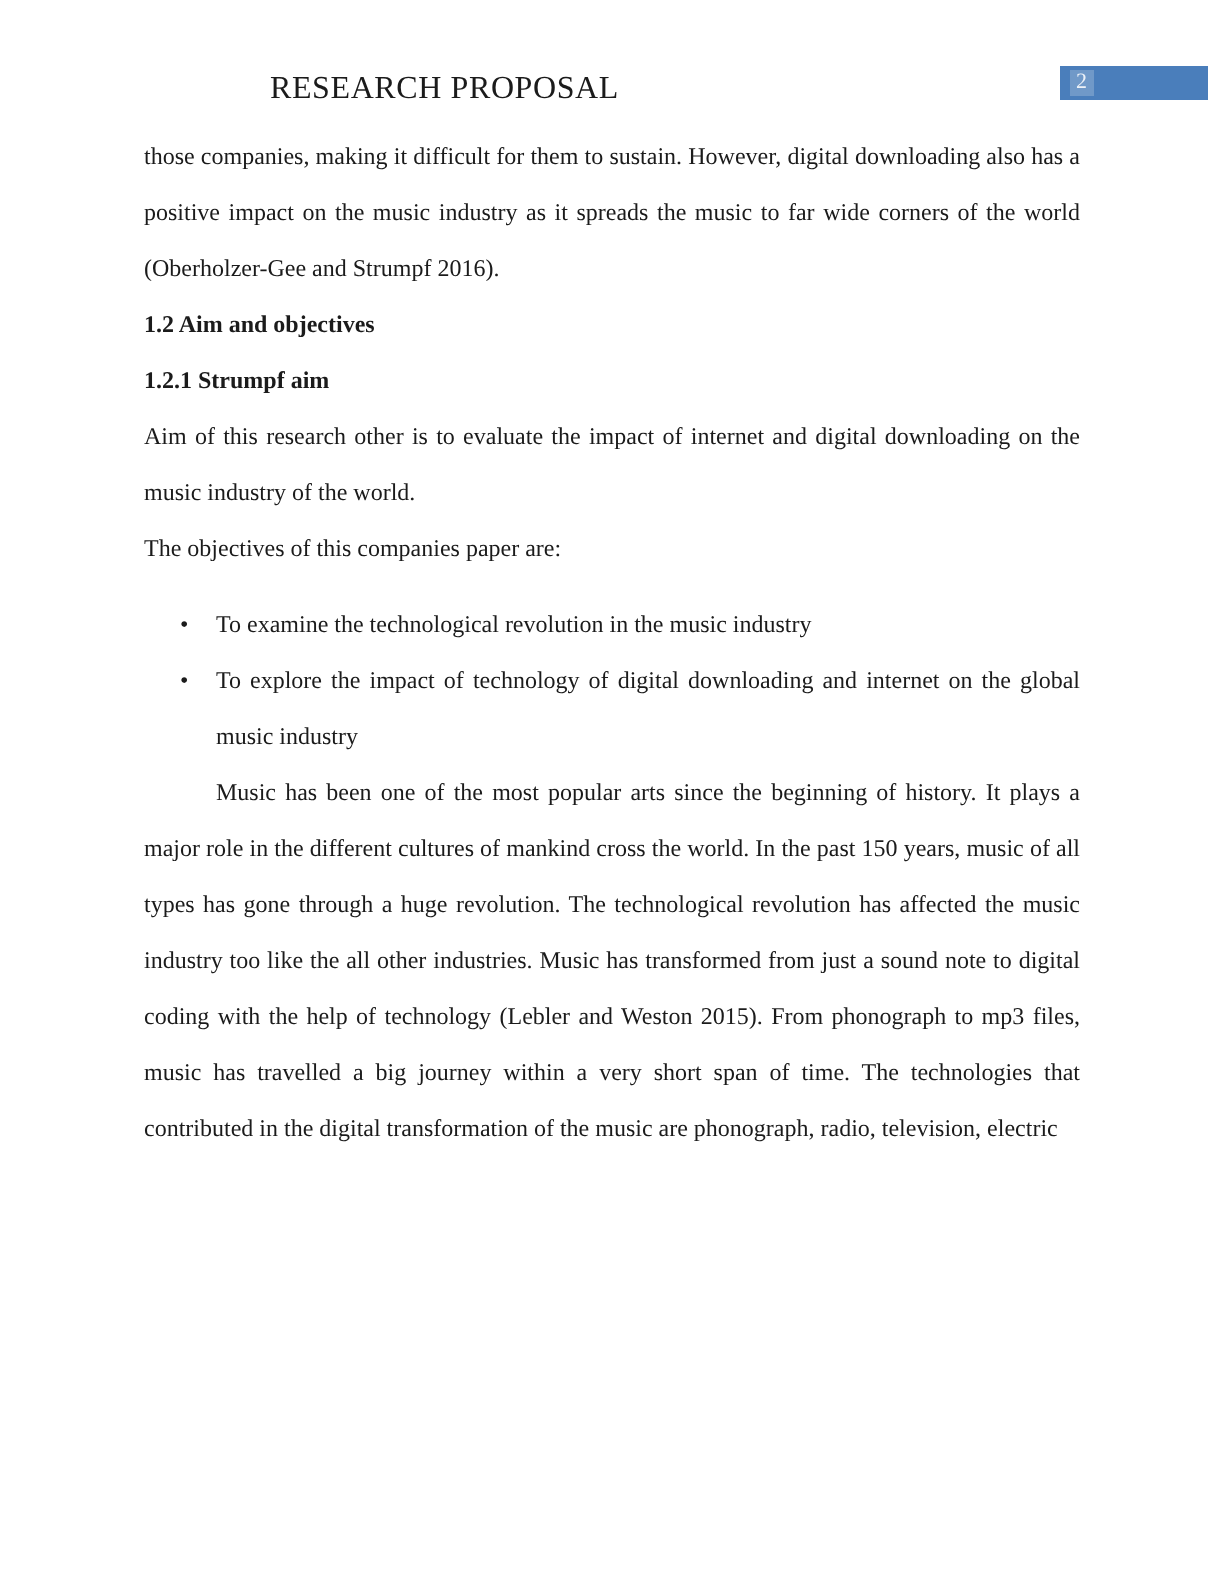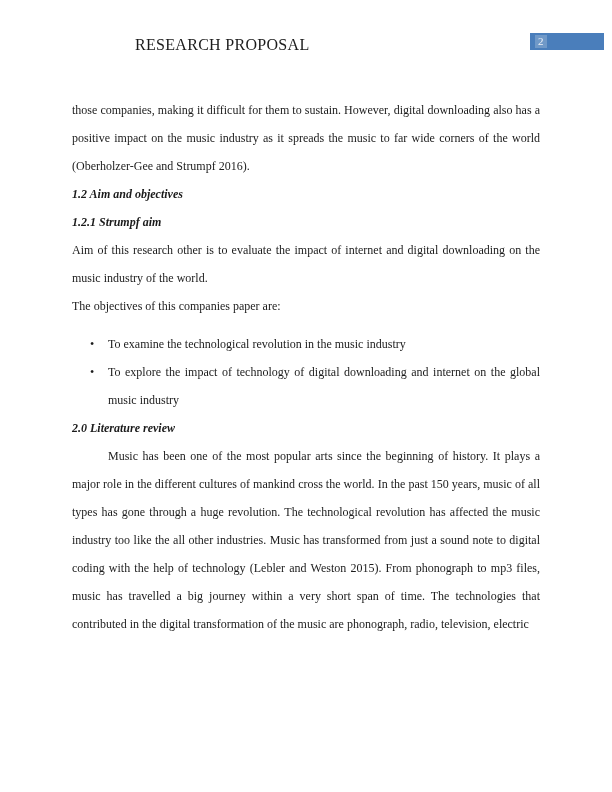--- a/index.html
+++ b/index.html
@@ -44,30 +44,28 @@
     font-size: 11px;
     line-height: 13px;
   }
   .content {
     position: absolute;
     top: 64px;
     left: 72px;
     width: 468px;
     line-height: 28px;
     text-align: justify;
-    margin-top: 32px;
   }
   .content p {
     margin: 0;
   }
   .heading {
     font-weight: bold;
     text-align: left;
     margin: 0;
-    font-style: italic;
   }
   .mt8  { margin-top: 8px; }
   .mt9  { margin-top: 9px; }
   .mt10 { margin-top: 10px; }
   .mt22 { margin-top: 22px; }
   .indent-first {
     text-indent: 36px;
   }
   ul.objectives {
     list-style: none;
@@ -112,19 +110,18 @@
       <li>
         <span class="bullet-glyph">•</span>
         <span>To examine the technological revolution in the music industry</span>
       </li>
       <li>
         <span class="bullet-glyph">•</span>
         <span>To explore the impact of technology of digital downloading and internet on the global music industry</span>
       </li>
     </ul>
 
-    <p class="heading mt22">2.0 Literature review</p>
 
 
     <p class="indent-first">Music has been one of the most popular arts since the beginning of history. It plays a major role in the different cultures of mankind cross the world. In the past 150 years, music of all types has gone through a huge revolution. The technological revolution has affected the music industry too like the all other industries. Music has transformed from just a sound note to digital coding with the help of technology (Lebler and Weston 2015). From phonograph to mp3 files, music has travelled a big journey within a very short span of time. The technologies that contributed in the digital transformation of the music are phonograph, radio, television, electric</p>
 
   </div>
 </div>
 
 </body></html>

